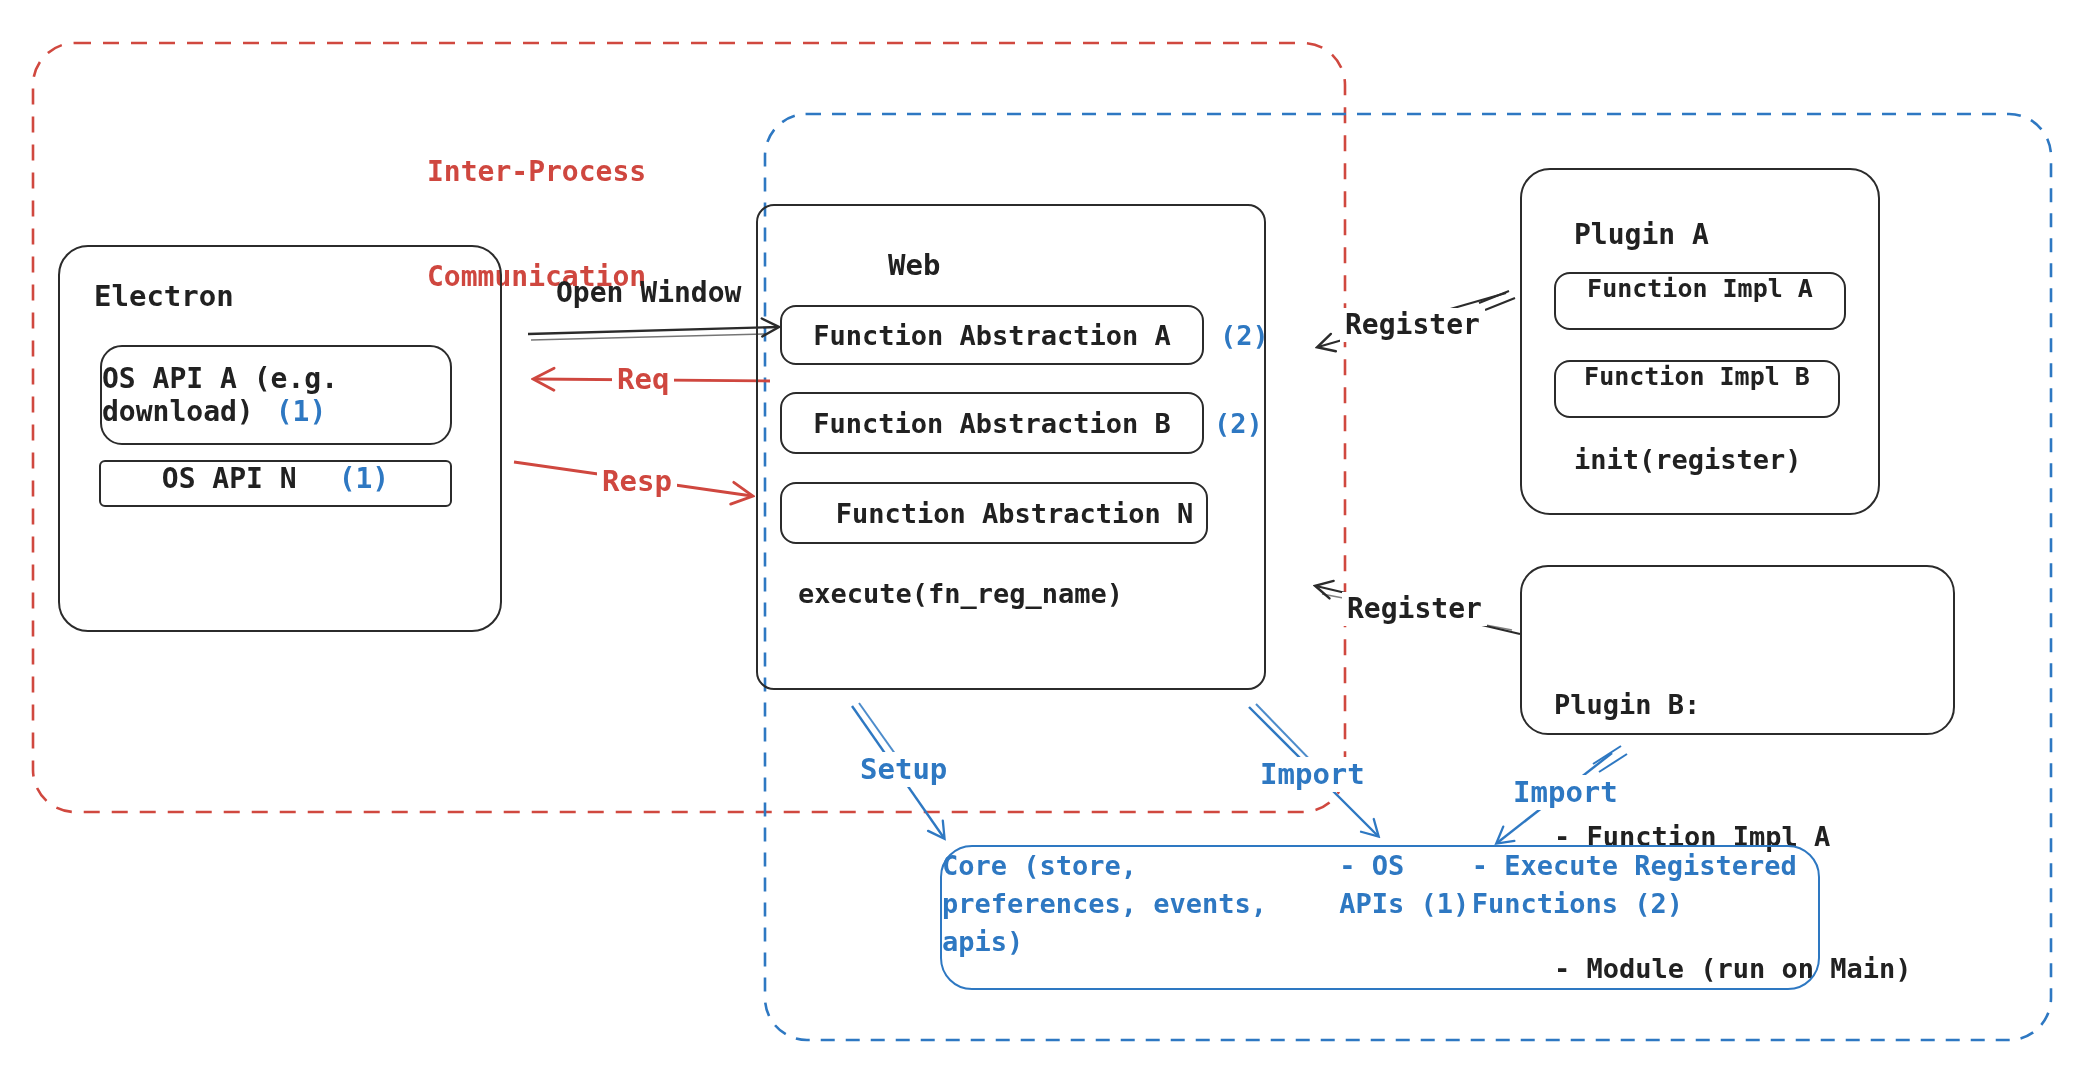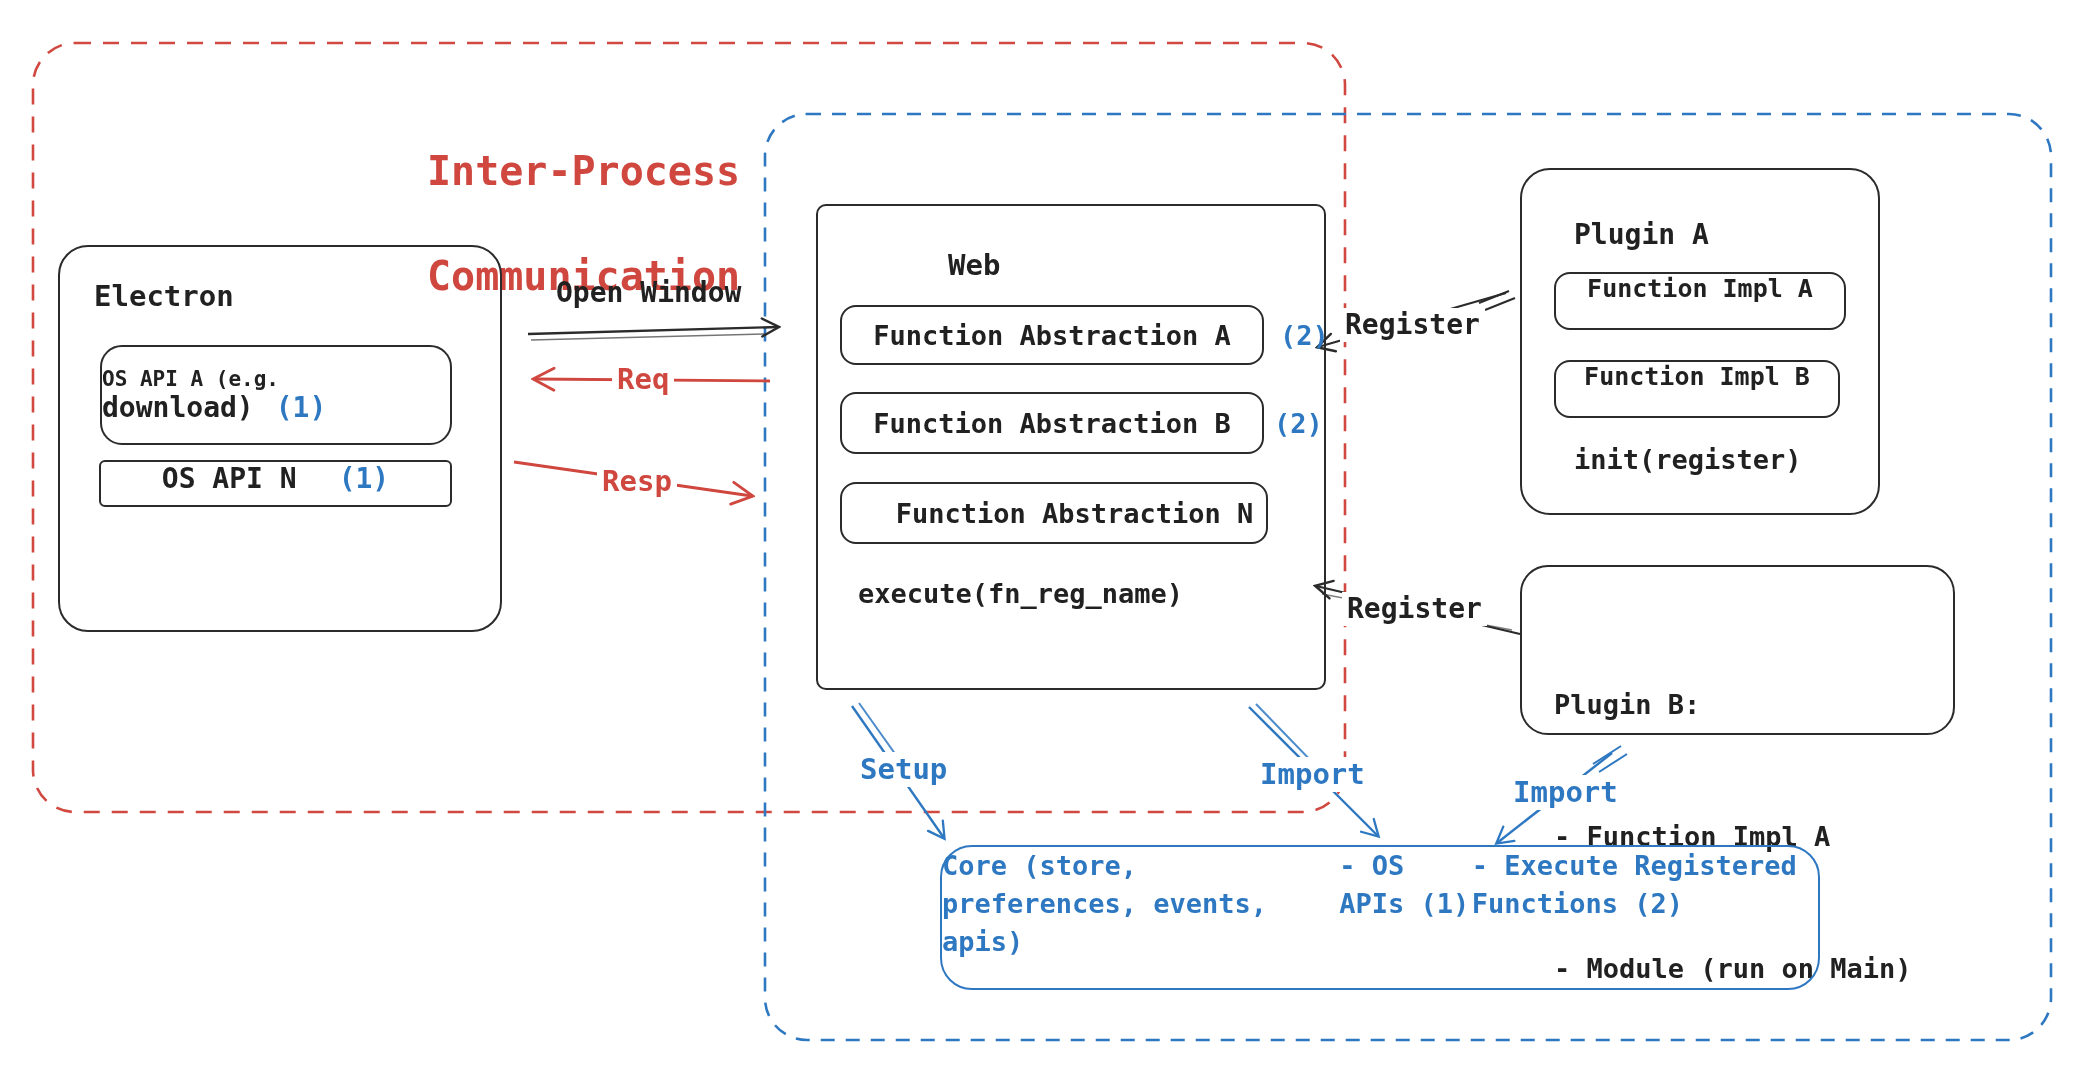--- a/index.html
+++ b/index.html
@@ -76,40 +76,40 @@
       <path d="M1256,704 L1318,768" stroke-width="2" opacity="0.85"></path>
     </g>
 
     <g stroke="#2e78c2" fill="none">
       <path d="M1612,753 L1497,843" stroke-width="2.4" marker-end="url(#mkblu)"></path>
       <path d="M1593,764 L1621,746" stroke-width="2"></path>
       <path d="M1599,772 L1627,754" stroke-width="2"></path>
     </g>
   </svg>
 
-  <div class="lbl red" style="left:427px;top:84px;font-size:40px;line-height:35px;">
+  <div class="lbl red" style="left:427px;top:84px;font-size:28px;line-height:35px;">
     <span class="stackline">Inter-Process</span>
     <span class="stackline">Communication</span>
   </div>
 
   <div class="box" style="left:58px;top:245px;width:444px;height:387px;border-radius:30px;">
     <div class="lbl" style="left:34px;top:32px;font-size:29px;">Electron</div>
     <div class="box centerbox" style="left:40px;top:98px;width:352px;height:100px;border-radius:22px;flex-direction:column;">
-      <span style="font-size:21px;">OS API A (e.g.</span>
+      <span style="font-size:28px;">OS API A (e.g.</span>
       <span style="font-size:28px;">
         <span>download)</span><span class="badge" style="font-size:28px;margin-left:22px;">(1)</span>
       </span>
     </div>
     <div class="box centerbox" style="left:39px;top:213px;width:353px;height:47px;border-radius:6px;">
       <span style="font-size:28px;">OS API N</span>
       <span class="badge" style="font-size:28px;margin-left:42px;">(1)</span>
     </div>
   </div>
 
-  <div class="box" style="left:816px;top:204px;width:510px;height:486px;border-radius:10px;">
+  <div class="box" style="left:756px;top:204px;width:510px;height:486px;border-radius:18px;">
     <div class="lbl" style="left:130px;top:42px;font-size:29px;">Web</div>
 
     <div class="fa-row" style="left:22px;top:99px;gap:8px;">
       <div class="fa-box" style="width:424px;height:60px;">
         <span>Function Abstraction A</span>
       </div>
       <span class="badge" style="margin-left:8px;">(2)</span>
     </div>
 
     <div class="fa-row" style="left:22px;top:186px;">

